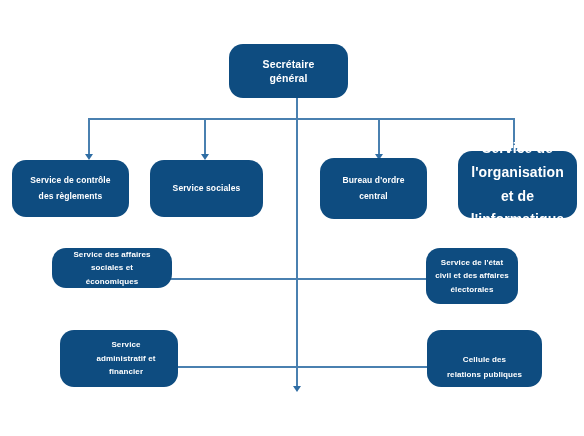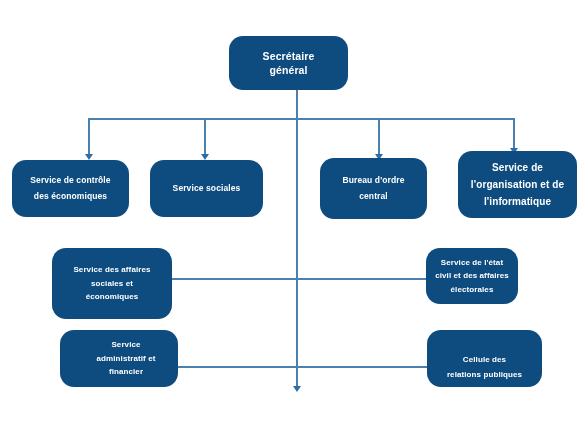--- a/index.html
+++ b/index.html
@@ -72,46 +72,46 @@
   <div class="connector v" style="left:378px; top:118px; height:38px;"></div>
   <div class="arrow-down" style="left:375px; top:154px;"></div>
 
   <div class="connector v" style="left:513px; top:118px; height:32px;"></div>
   <div class="arrow-down" style="left:510px; top:148px;"></div>
 
   <div class="connector h" style="left:170px; top:278px; width:257px;"></div>
 
   <div class="connector h" style="left:170px; top:366px; width:257px;"></div>
 
-  <div class="node" style="left:229px; top:36px; width:119px; height:54px;">
+  <div class="node" style="left:229px; top:44px; width:119px; height:54px;">
     <span class="node-label" style="font-size:10.5px; line-height:1.35;">Secrétaire
 général</span>
   </div>
 
   <div class="node" style="left:12px; top:160px; width:117px; height:57px;">
     <span class="node-label" style="font-size:8.5px;">Service de contrôle
-des économiques</span>
+des règlements</span>
   </div>
 
   <div class="node" style="left:150px; top:160px; width:113px; height:57px;">
     <span class="node-label" style="font-size:8.5px;">Service sociales</span>
   </div>
 
   <div class="node" style="left:320px; top:158px; width:107px; height:61px;">
     <span class="node-label" style="font-size:8.5px;">Bureau d'ordre
 central</span>
   </div>
 
   <div class="node" style="left:458px; top:151px; width:119px; height:67px;">
-    <span class="node-label" style="font-size:10px; line-height:1.7;">Service de
+    <span class="node-label" style="font-size:14px; line-height:1.7;">Service de
 l'organisation et de
 l'informatique</span>
   </div>
 
-  <div class="node" style="left:52px; top:248px; width:120px; height:71px;">
+  <div class="node" style="left:52px; top:248px; width:120px; height:40px;">
     <span class="node-label" style="font-size:8px; line-height:1.7;">Service des affaires
 sociales et
 économiques</span>
   </div>
 
   <div class="node" style="left:426px; top:248px; width:92px; height:56px;">
     <span class="node-label" style="font-size:8px; line-height:1.7;">Service de l'état
 civil et des affaires
 électorales</span>
   </div>

